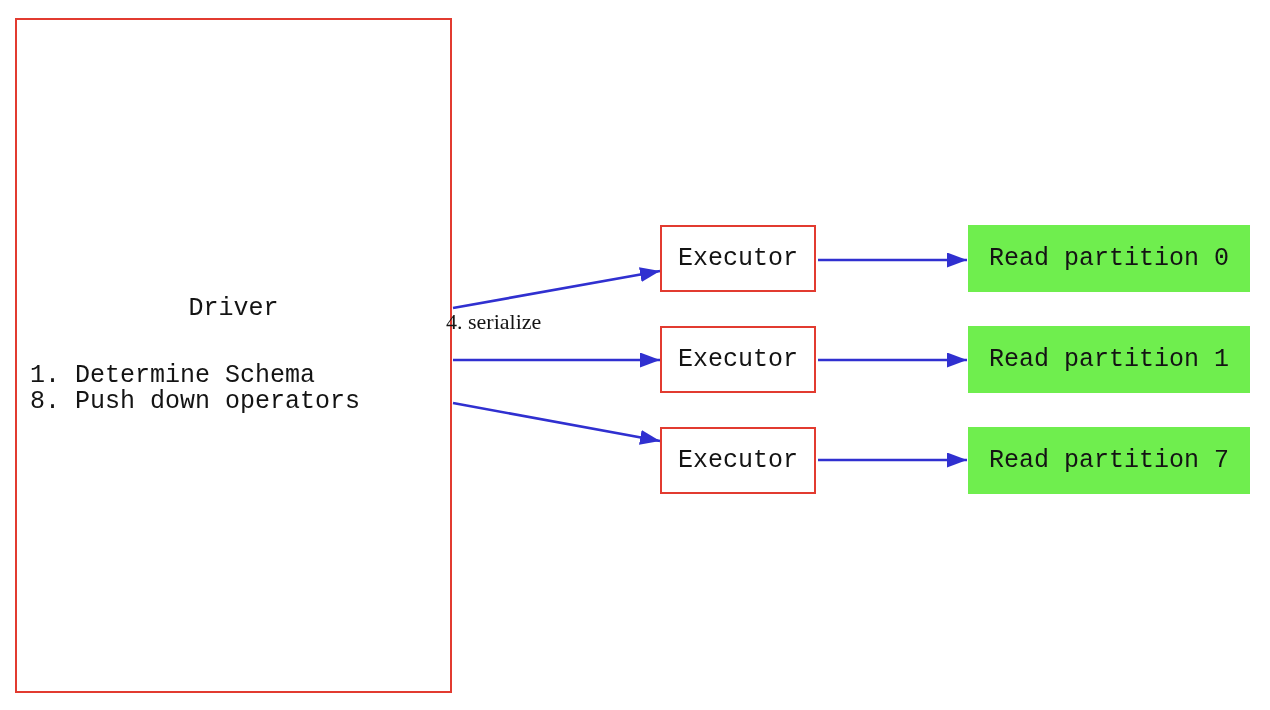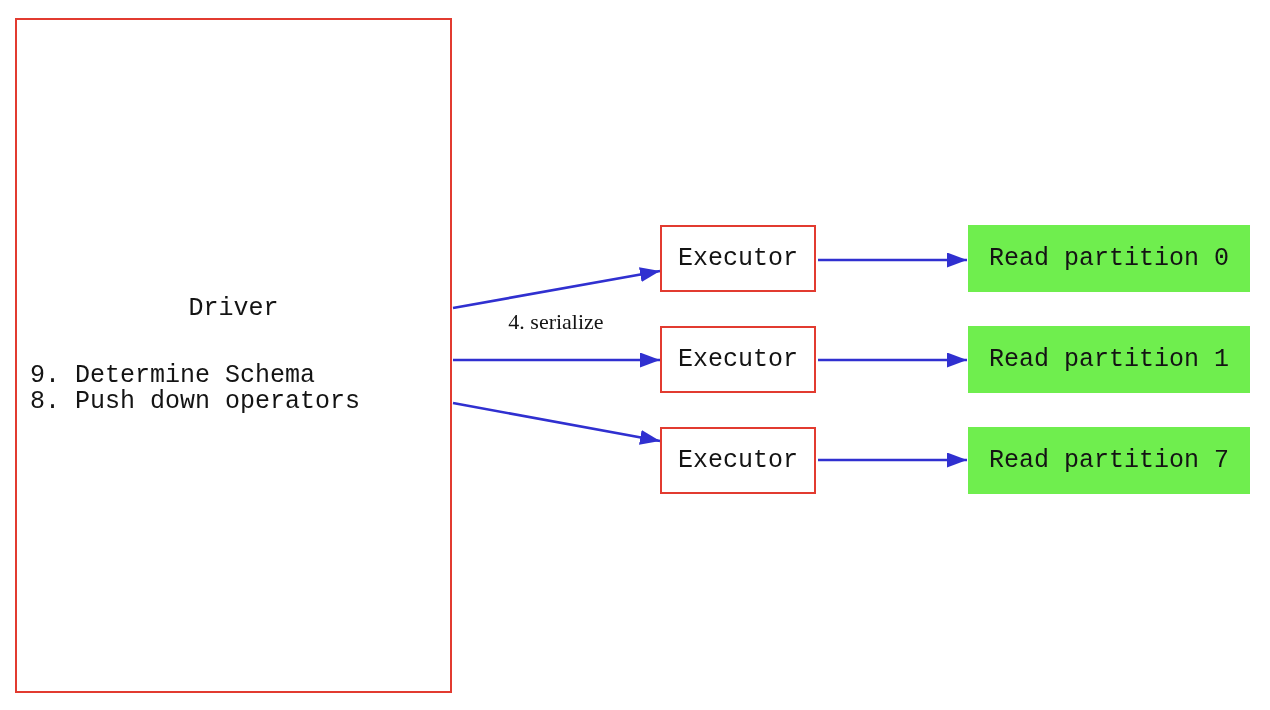--- a/index.html
+++ b/index.html
@@ -50,21 +50,21 @@
   .partition-box{
     position:absolute;left:968px;width:282px;height:67px;
     background:var(--partition-green);
     text-align:center;font-size:25px;line-height:67px;
     white-space:nowrap;
   }
   .edge-label{
     position:absolute;top:310px;
     font-family:"Liberation Serif","DejaVu Serif",serif;
     font-size:22px;line-height:24px;color:var(--text-black);
-    text-align:center;white-space:nowrap;
+    white-space:nowrap;
   }
   .edge-label div{white-space:nowrap;}
 </style>
 </head>
 <body>
 
 <div class="diagram">
 
   <svg class="arrows" width="1270" height="710" viewBox="0 0 1270 710" xmlns="http://www.w3.org/2000/svg">
     <defs>
@@ -76,21 +76,21 @@
     <line class="arrow" x1="453" y1="360" x2="660" y2="360" marker-end="url(#ah)"></line>
     <line class="arrow" x1="453" y1="403" x2="660" y2="441" marker-end="url(#ah)"></line>
     <line class="arrow" x1="818" y1="260" x2="967" y2="260" marker-end="url(#ah)"></line>
     <line class="arrow" x1="818" y1="360" x2="967" y2="360" marker-end="url(#ah)"></line>
     <line class="arrow" x1="818" y1="460" x2="967" y2="460" marker-end="url(#ah)"></line>
   </svg>
 
   <div class="driver-box">
     <div class="driver-title mono">Driver</div>
     <div class="driver-steps mono">
-      <div>9. Determine Schema</div>
+      <div>1. Determine Schema</div>
       <div>8. Push down operators</div>
     </div>
   </div>
 
   <div class="executor-box mono" style="top:225px">Executor</div>
   <div class="executor-box mono" style="top:326px">Executor</div>
   <div class="executor-box mono" style="top:427px">Executor</div>
 
   <div class="partition-box mono" style="top:225px">Read partition 0</div>
   <div class="partition-box mono" style="top:326px">Read partition 1</div>

